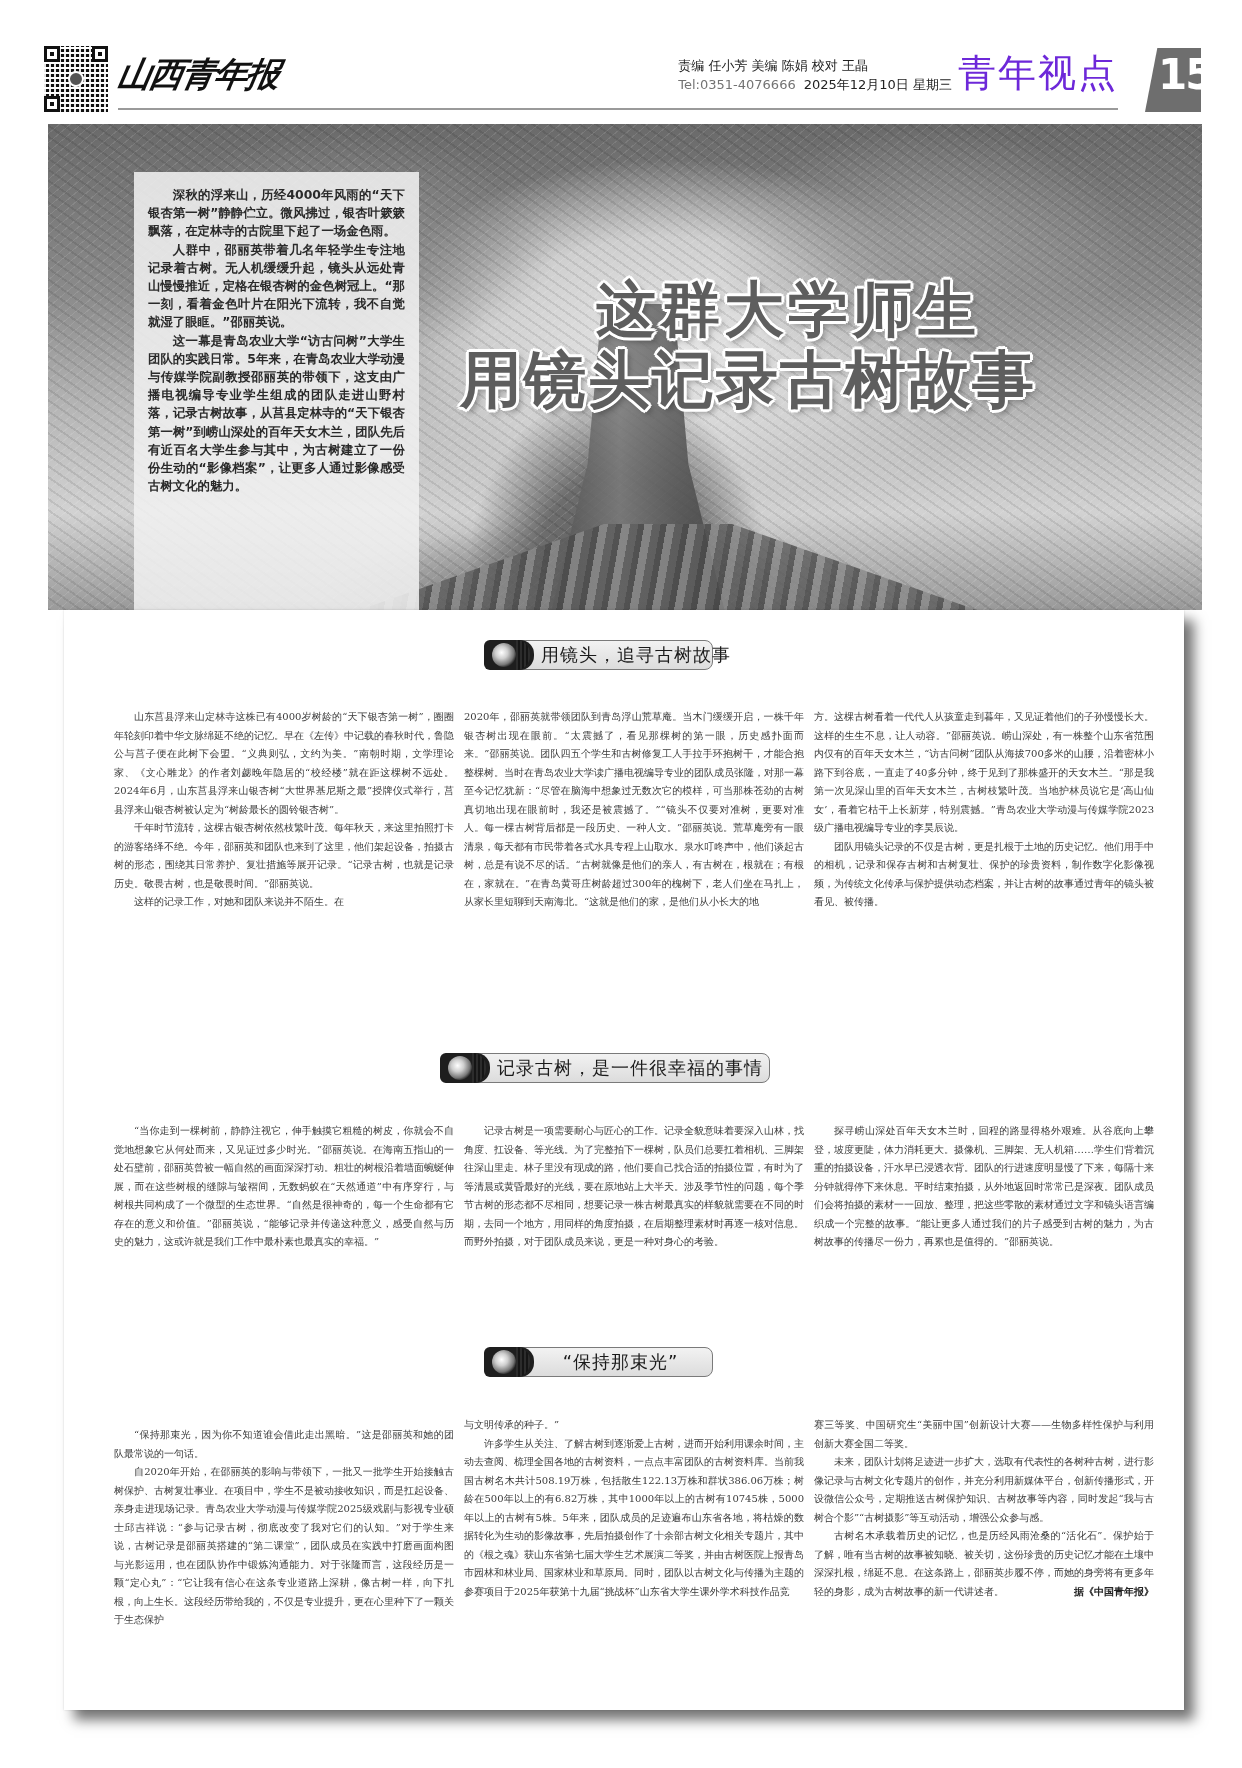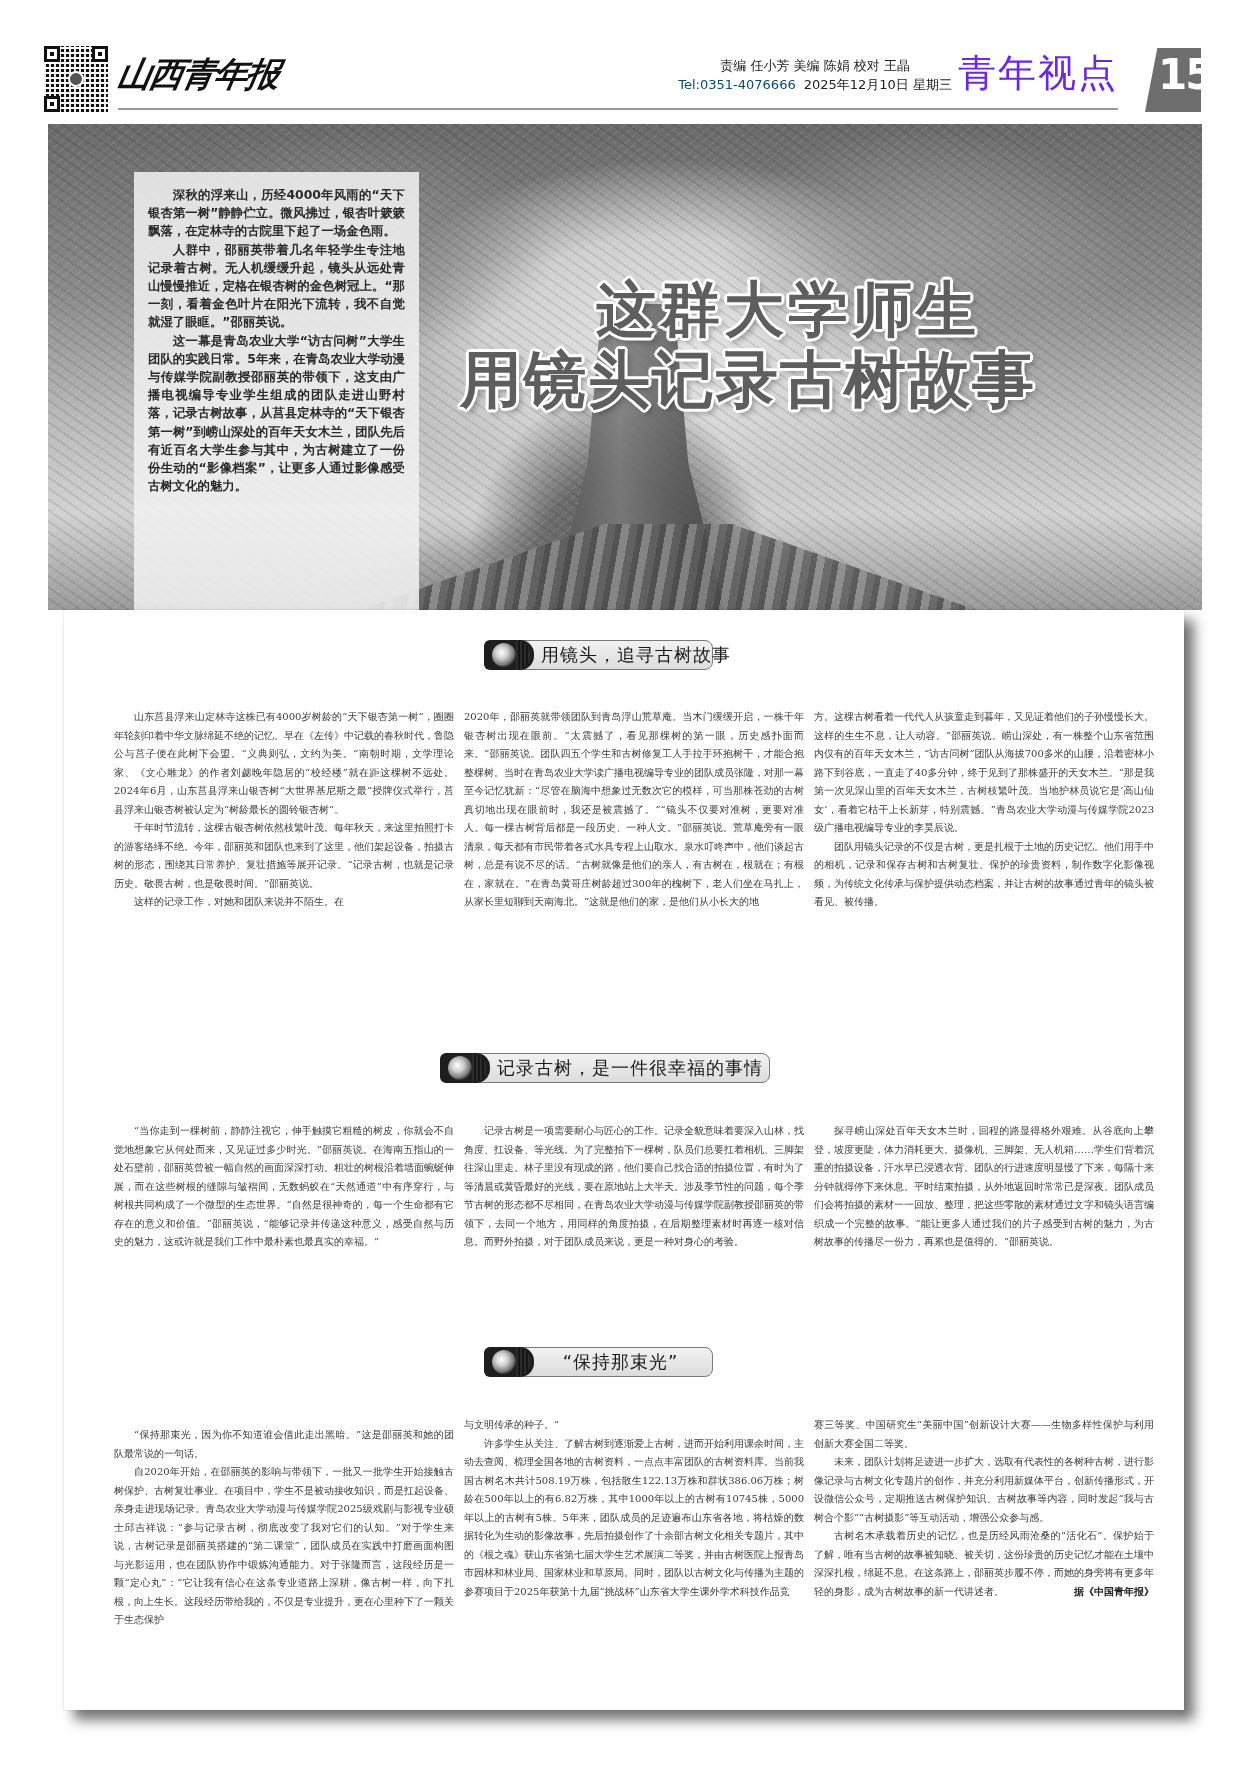--- a/index.html
+++ b/index.html
@@ -14,22 +14,22 @@
   .qr::before { content: ""; position: absolute; inset: 0; background:
         repeating-linear-gradient(90deg, rgba(255,255,255,.9) 0 2px, transparent 2px 5px); }
   .qr .corner { position: absolute; width: 16px; height: 16px; border: 3px solid #111; background: #fff; }
   .qr .corner::after { content: ""; position: absolute; left: 3px; top: 3px; width: 4px; height: 4px; background: #111; }
   .qr .c1 { left: 0; top: 0; } .qr .c2 { right: 0; top: 0; } .qr .c3 { left: 0; bottom: 0; }
   .qr .mid { position: absolute; left: 24px; top: 25px; width: 16px; height: 16px; border-radius: 50%; background: #555; border: 2px solid #fff; }
 
   .logo { position: absolute; left: 118px; top: 52px; font-family: "DejaVu Serif", serif; font-style: italic; font-weight: bold; font-size: 34px; color: #111; letter-spacing: -2px; transform: skewX(-10deg); }
   .mast-rule { position: absolute; left: 118px; top: 108px; width: 1000px; height: 2px; background: #9a9a9a; }
 
-  .credits { position: absolute; right: 290px; top: 56px; font-family: "DejaVu Sans", sans-serif; font-size: 13px; color: #222; text-align: center; line-height: 19px; }
-  .credits .tel { color: #0c4a6e; margin-right: 8px; margin-top: 14px; }
+  .credits { position: absolute; right: 290px; top: 56px; font-family: "DejaVu Sans", sans-serif; font-size: 13px; color: #222; text-align: left; line-height: 19px; }
+  .credits .tel { color: #737373; margin-right: 8px; margin-top: 14px; }
   .section-name { position: absolute; left: 958px; top: 48px; font-family: "DejaVu Serif", serif; font-size: 38px; color: #6d28d9; letter-spacing: 2px; }
   .page-num-box { position: absolute; left: 1145px; top: 48px; width: 56px; height: 64px; background: #6e6e6e; clip-path: polygon(22% 0, 100% 0, 100% 100%, 0 100%); }
   .page-num { position: absolute; left: 1158px; top: 50px; width: 44px; font-family: "DejaVu Sans", sans-serif; font-weight: bold; font-size: 42px; color: #fff; text-align: center; letter-spacing: -2px; }
 
   
   .hero { position: absolute; left: 48px; top: 124px; width: 1154px; height: 486px; overflow: hidden;
     background:
       radial-gradient(ellipse 220px 300px at 570px 470px, #5c5c5c 0%, #6d6d6d 40%, transparent 70%),
       radial-gradient(ellipse 420px 120px at 560px 480px, #707070 0%, transparent 70%),
       radial-gradient(ellipse 300px 160px at 300px 120px, #8a8a8a 0%, transparent 70%),
@@ -129,21 +129,21 @@
   </div>
 
   <div class="subhead" style="left:376px; top:443px; width:330px;">
     <span class="lens"></span>
     <span class="label">记录古树，是一件很幸福的事情</span>
   </div>
   <div class="col" style="left:50px; top:512px;">
     <p>“当你走到一棵树前，静静注视它，伸手触摸它粗糙的树皮，你就会不自觉地想象它从何处而来，又见证过多少时光。”邵丽英说。在海南五指山的一处石壁前，邵丽英曾被一幅自然的画面深深打动。粗壮的树根沿着墙面蜿蜒伸展，而在这些树根的缝隙与皱褶间，无数蚂蚁在“天然通道”中有序穿行，与树根共同构成了一个微型的生态世界。“自然是很神奇的，每一个生命都有它存在的意义和价值。”邵丽英说，“能够记录并传递这种意义，感受自然与历史的魅力，这或许就是我们工作中最朴素也最真实的幸福。”</p>
   </div>
   <div class="col" style="left:400px; top:512px;">
-    <p>记录古树是一项需要耐心与匠心的工作。记录全貌意味着要深入山林，找角度、扛设备、等光线。为了完整拍下一棵树，队员们总要扛着相机、三脚架往深山里走。林子里没有现成的路，他们要自己找合适的拍摄位置，有时为了等清晨或黄昏最好的光线，要在原地站上大半天。涉及季节性的问题，每个季节古树的形态都不尽相同，在青岛农业大学动漫与传媒学院副教授邵丽英的带领下，去同一个地方，用同样的角度拍摄，在后期整理素材时再逐一核对信息。而野外拍摄，对于团队成员来说，更是一种对身心的考验。</p>
+    <p>记录古树是一项需要耐心与匠心的工作。记录全貌意味着要深入山林，找角度、扛设备、等光线。为了完整拍下一棵树，队员们总要扛着相机、三脚架往深山里走。林子里没有现成的路，他们要自己找合适的拍摄位置，有时为了等清晨或黄昏最好的光线，要在原地站上大半天。涉及季节性的问题，每个季节古树的形态都不尽相同，想要记录一株古树最真实的样貌就需要在不同的时期，去同一个地方，用同样的角度拍摄，在后期整理素材时再逐一核对信息。而野外拍摄，对于团队成员来说，更是一种对身心的考验。</p>
   </div>
   <div class="col" style="left:750px; top:512px;">
     <p>探寻崂山深处百年天女木兰时，回程的路显得格外艰难。从谷底向上攀登，坡度更陡，体力消耗更大。摄像机、三脚架、无人机箱……学生们背着沉重的拍摄设备，汗水早已浸透衣背。团队的行进速度明显慢了下来，每隔十来分钟就得停下来休息。平时结束拍摄，从外地返回时常常已是深夜。团队成员们会将拍摄的素材一一回放、整理，把这些零散的素材通过文字和镜头语言编织成一个完整的故事。“能让更多人通过我们的片子感受到古树的魅力，为古树故事的传播尽一份力，再累也是值得的。”邵丽英说。</p>
   </div>
 
   <div class="subhead center" style="left:420px; top:737px;">
     <span class="lens"></span>
     <span class="label">“保持那束光”</span>
   </div>
   <div class="col" style="left:50px; top:816px;">

